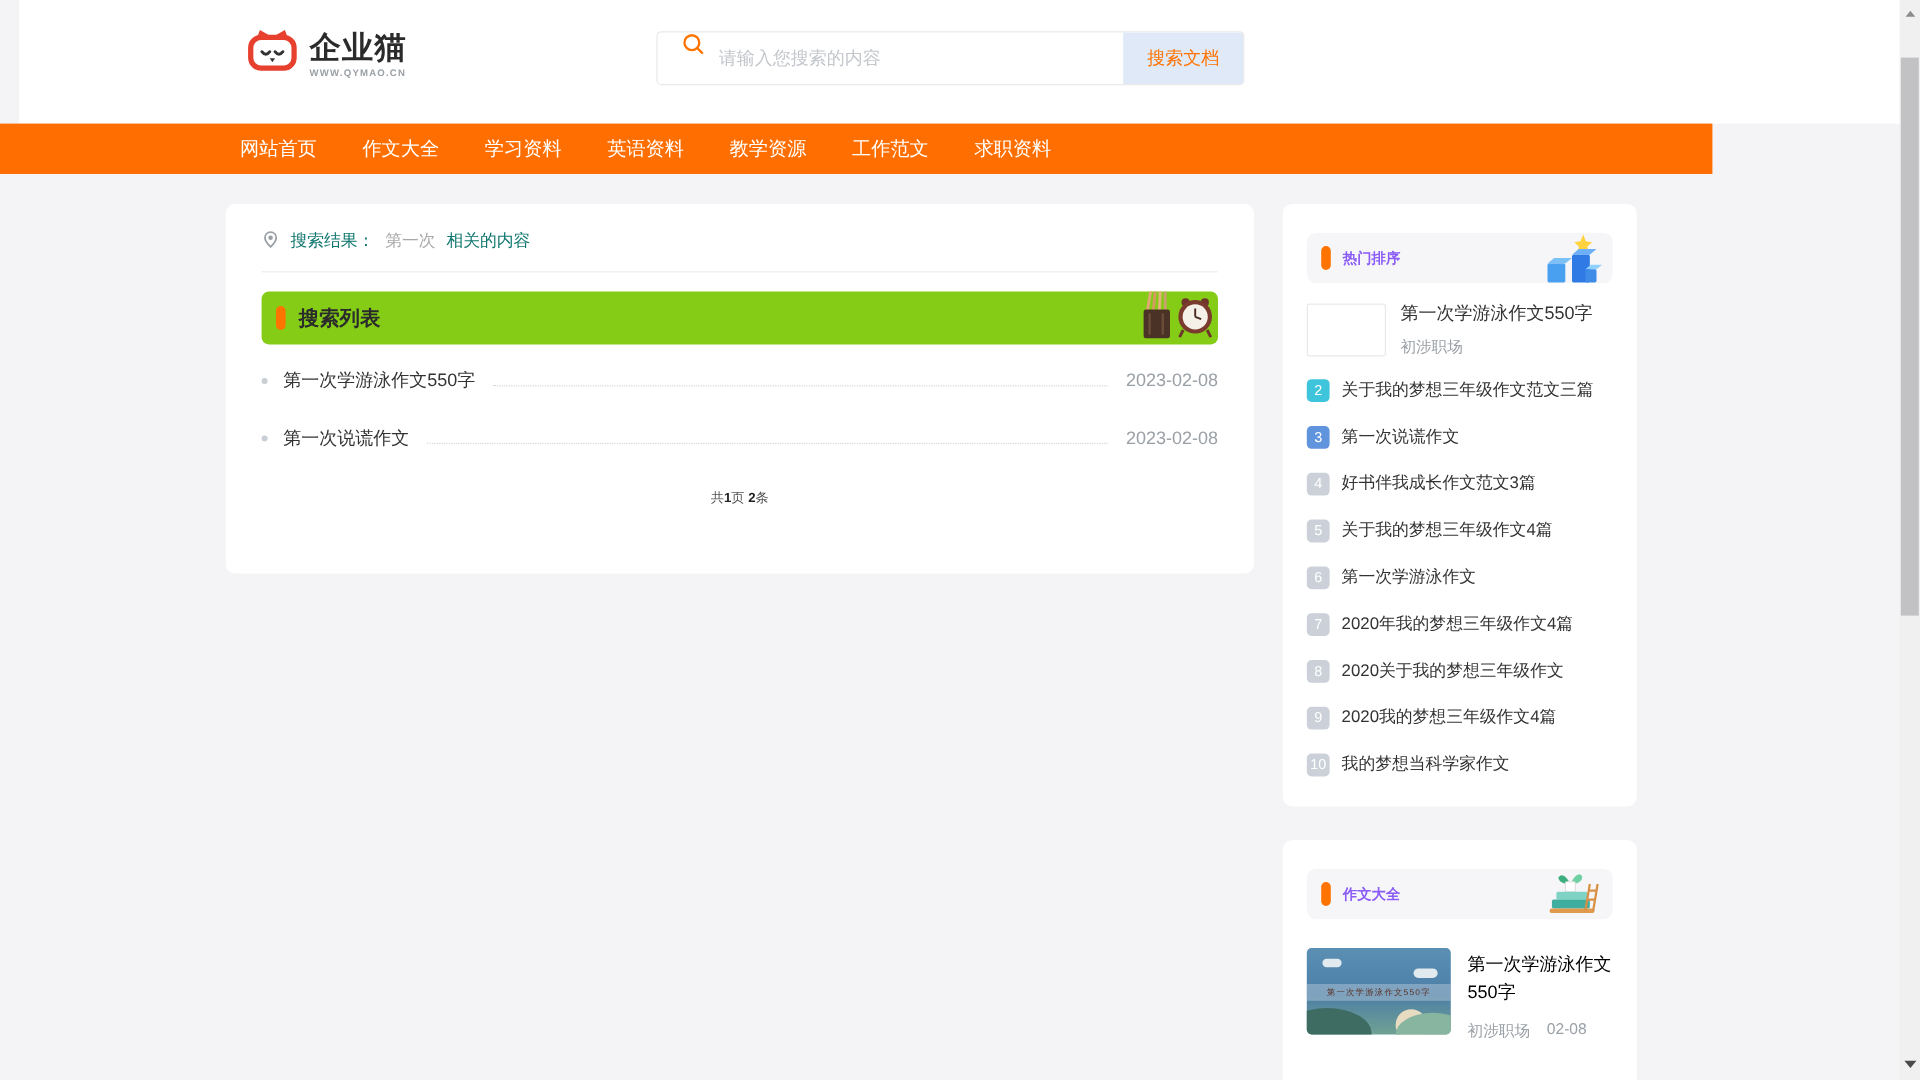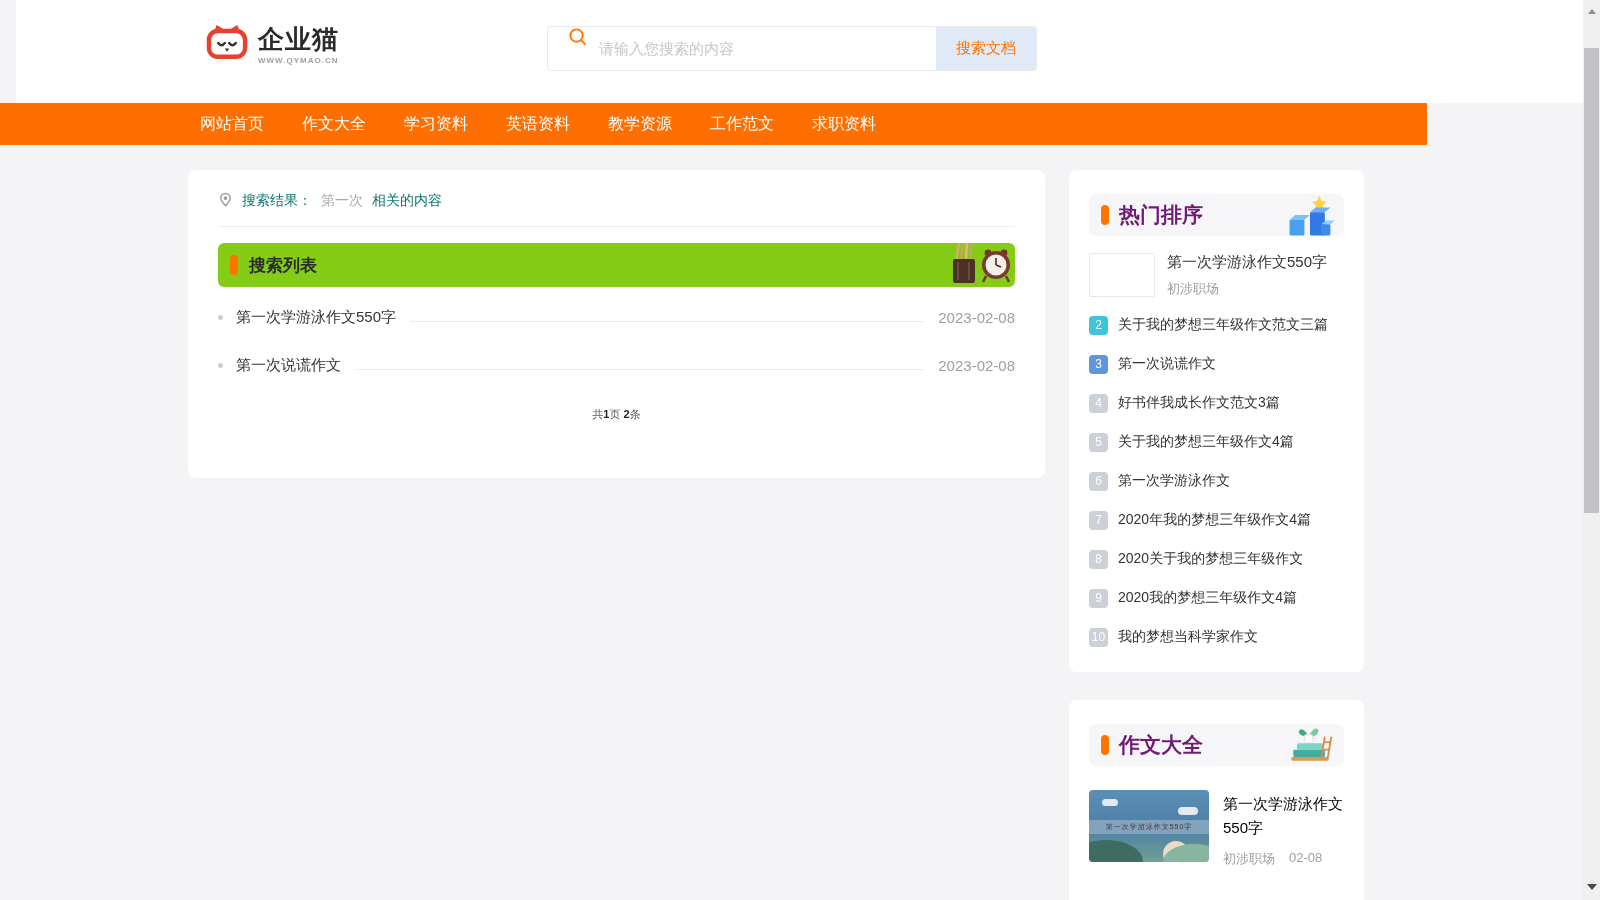--- a/index.html
+++ b/index.html
@@ -50,21 +50,21 @@
   .pager { text-align:center; margin-top:18px; font-size:11px; color:#555; }
   .pager b { color:#222; }
 
   
   .side { position:absolute; left:1069px; width:295px; background:#fff; border-radius:8px; }
   .side-hot { top:170px; height:502px; }
   .side-rec { top:700px; height:240px; }
   .side-header { margin:24px 20px 0; height:42px; background:#f6f6f8; border-radius:8px;
                  display:flex; align-items:center; padding:0 8px 0 12px; overflow:visible; }
   .side-header .bar-marker { margin-right:10px; }
-  .side-header-title { font-size:21px; font-weight:bold; color:#701a75; }
+  .side-header-title { font-size:12px; font-weight:bold; color:#8b5cf6; }
   .side-header svg.corner { margin-left:auto; }
 
   .featured { display:flex; gap:12px; margin:17px 20px 0; align-items:flex-start; cursor:pointer; }
   .featured-img { width:66px; height:44px; border:1px solid #e9e9ec; border-radius:2px; background:#fff; flex:none; }
   .featured-title { font-size:15px; color:#333; line-height:1.25; }
   .featured-cat { font-size:13px; color:#9aa0a6; margin-top:8px; }
 
   .hot-list { margin:8px 20px 0; }
   .hot-row { display:flex; align-items:center; gap:10px; height:39px; cursor:pointer; }
   .hot-badge { width:19px; height:19px; border-radius:4px; color:#fff; font-size:12px;

